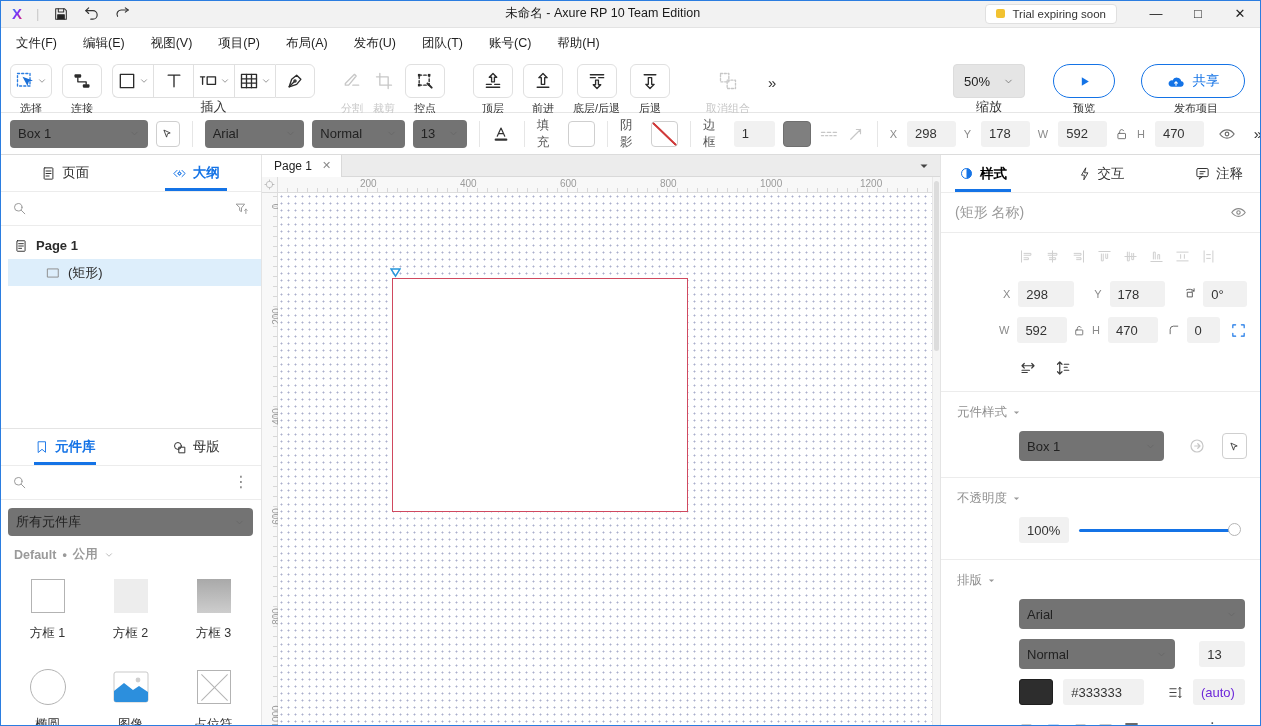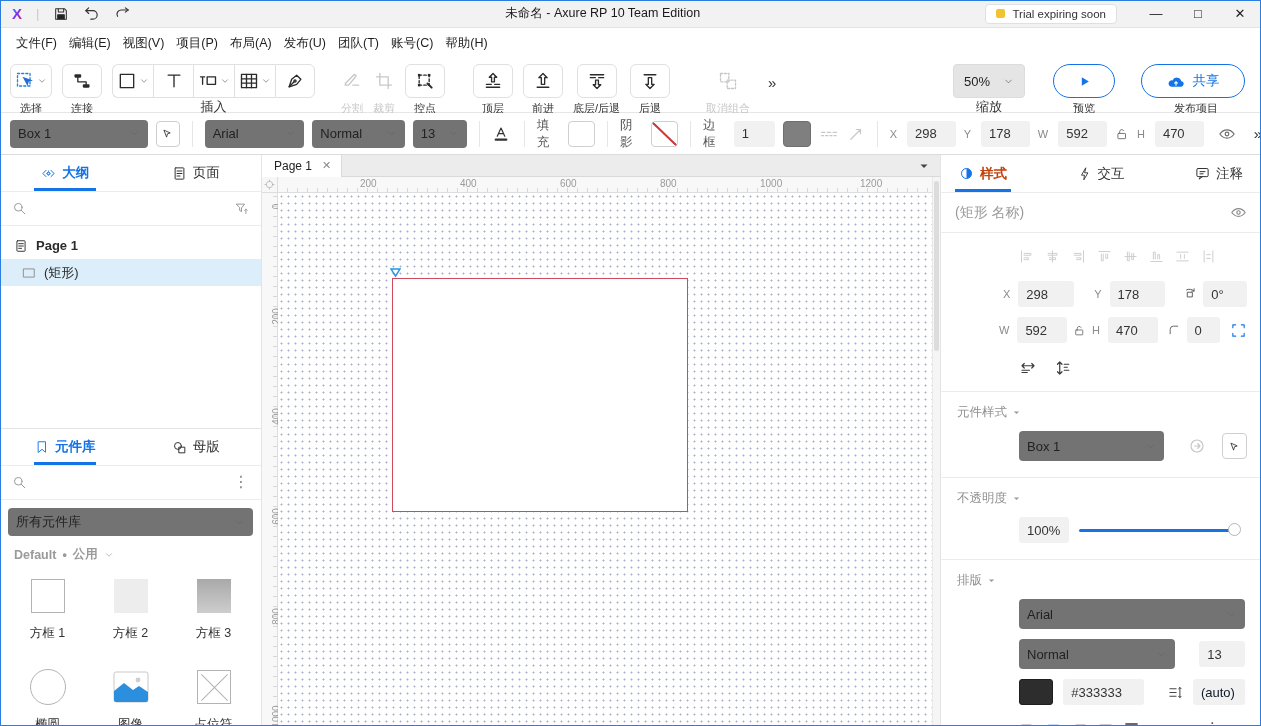--- a/index.html
+++ b/index.html
@@ -15,21 +15,21 @@
   .tb-left { display:flex; align-items:center; gap:14px; padding-left:12px; width:220px; }
   .logo-x { font-weight:bold; font-size:15px; background:linear-gradient(120deg,#1aa3e8,#7b2ff7,#e91e63); -webkit-background-clip:text; background-clip:text; color:transparent; }
   .tb-sep { color:#c9c9c9; }
   .tb-title { flex:1; text-align:center; font-size:12.5px; color:#1a1a1a; }
   .trial { display:flex; align-items:center; gap:7px; background:#fff; border:1px solid #e0e0e0; border-radius:4px; padding:3px 10px; font-size:11.5px; color:#333; margin-right:18px; }
   .trial-dot { width:9px; height:9px; border-radius:2px; background:#f2c230; }
   .winbtns { display:flex; }
   .winbtn { width:42px; height:27px; display:flex; align-items:center; justify-content:center; font-size:13px; color:#222; }
 
   
-  .menubar { position:absolute; left:0; top:28px; right:0; height:30px; background:#fff; display:flex; align-items:center; gap:12px; padding-left:16px; font-size:12.5px; }
+  .menubar { position:absolute; left:0; top:28px; right:0; height:30px; background:#fff; display:flex; align-items:center; gap:26px; padding-left:16px; font-size:12.5px; }
   .menu-item { color:#1f1f1f; cursor:default; }
 
   
   .toolbar { position:absolute; left:0; top:58px; right:0; height:55px; background:#fff; border-bottom:1px solid #e6e6e6; display:flex; align-items:flex-start; padding:6px 10px 0 10px; }
   .tool { display:flex; flex-direction:column; align-items:center; margin-right:10px; }
   .tool .cap { font-size:11px; color:#333; margin-top:3px; white-space:nowrap; }
   .tool.gray .cap { color:#c7c7c7; }
   .tbox { height:34px; min-width:40px; border:1px solid #e0e0e0; border-radius:6px; background:#fff; display:flex; align-items:center; justify-content:center; padding:0 4px; color:#2b2b2b; }
   .tbox .dd { margin-left:2px; }
   .nobox { height:34px; display:flex; align-items:center; justify-content:center; }
@@ -60,21 +60,21 @@
 
   
   .leftpanel { position:absolute; left:0; top:155px; width:262px; bottom:0; background:#fff; border-right:1px solid #e4e4e4; }
   .ltabs { height:37px; display:flex; align-items:center; border-bottom:1px solid #ececec; }
   .ltab { flex:1; display:flex; align-items:center; justify-content:center; gap:6px; font-size:13.5px; color:#333; height:100%; position:relative; }
   .ltab.active { color:#1473e6; font-weight:bold; }
   .ltab.active::after { content:""; position:absolute; bottom:0; left:50%; transform:translateX(-50%); width:62px; height:3px; background:#1473e6; }
   .searchrow { height:34px; display:flex; align-items:center; justify-content:space-between; padding:0 12px; border-bottom:1px solid #ececec; color:#9a9a9a; }
   .tree { padding-top:6px; }
   .trow { height:27px; display:flex; align-items:center; gap:8px; padding-left:14px; font-size:13px; color:#2b2b2b; }
-  .trow.child { padding-left:22px; }
+  .trow.child { padding-left:38px;margin-left:8px; }
   .trow.selected { background:#ddeefb; }
   .trow .bold { font-weight:bold; }
   .libwrap { position:absolute; left:0; top:273px; right:0; bottom:0; border-top:1px solid #e4e4e4; background:#fff; }
   .allsel { margin:8px 8px 0 8px; }
   .grp { display:flex; align-items:center; gap:6px; padding:10px 0 2px 14px; color:#9a9a9a; font-size:12.5px; font-weight:bold; }
   .wgrid { display:grid; grid-template-columns:repeat(3,1fr); row-gap:26px; padding:12px 6px 0 6px; }
   .wcell { display:flex; flex-direction:column; align-items:center; gap:10px; }
   .wlab { font-size:12.5px; color:#333; }
   .wicon { width:38px; height:38px; display:flex; align-items:center; justify-content:center; }
   .box1i { width:34px; height:34px; background:#fff; border:1px solid #b3b3b3; }
@@ -101,21 +101,21 @@
   .ccontent { position:absolute; left:16px; top:38px; right:8px; bottom:0; background-color:#fff; background-image:radial-gradient(#a9aecb 0.9px,transparent 1.1px); background-size:7px 7px; overflow:hidden; }
   .cshape { position:absolute; left:114px; top:85px; width:296px; height:234px; background:#fff; border:1px solid #d0495f; }
   .adaptmark { position:absolute; left:112px; top:73px; color:#2596db; }
   .vscroll { position:absolute; right:0; top:22px; width:8px; bottom:0; background:#f5f5f5; border-left:1px solid #e8e8e8; }
   .vthumb { position:absolute; left:1px; right:1px; top:4px; height:170px; background:#dcdcdc; border-radius:3px; }
 
   
   .rightpanel { position:absolute; right:0; top:155px; width:321px; bottom:0; background:#fff; border-left:1px solid #e4e4e4; }
   .rtabs { height:38px; display:flex; align-items:center; border-bottom:1px solid #ececec; padding:0 18px; justify-content:space-between; }
   .rtab { display:flex; align-items:center; gap:6px; font-size:13.5px; color:#333; height:100%; position:relative; }
-  .rtab.active { color:#c2410c; font-weight:bold;font-family:Liberation Serif, serif; }
+  .rtab.active { color:#000000; font-weight:bold;font-family:Liberation Serif, serif; }
   .rtab.active::after { content:""; position:absolute; bottom:0; left:-4px; right:-4px; height:3px; background:#1473e6; }
   .namerow { height:40px; display:flex; align-items:center; justify-content:space-between; padding:0 14px; border-bottom:1px solid #ececec; }
   .nameph { color:#9a9a9a; font-size:14px; }
   .alignrow { height:46px; display:flex; align-items:center; gap:11px; padding-left:78px; color:#cfcfcf; }
   .dimgrid { padding:2px 14px 10px 14px; }
   .dimrow { display:flex; align-items:center; gap:6px; margin-bottom:10px; }
   .dimrow .fld { width:62px; }
   .fitrow { display:flex; gap:16px; padding:2px 0 14px 78px; color:#3a3a3a; }
   .sectdiv { height:1px; background:#ececec; }
   .secthead { display:flex; align-items:center; gap:5px; color:#8f8f8f; font-size:12.5px; padding:12px 0 0 16px; }
@@ -429,35 +429,35 @@
       <svg class="ic" width="18" height="18" viewBox="0 0 24 24">
         <path d="M2.5 12S6.5 6.5 12 6.5 21.5 12 21.5 12 17.5 17.5 12 17.5 2.5 12 2.5 12z"></path>
         <circle cx="12" cy="12" r="2.4"></circle>
       </svg>
     </span>
   <span class="more-btn" style="margin:0 0 0 10px;">»</span>
 </div>
 
 <div class="leftpanel">
   <div class="ltabs">
+    <div class="ltab">
+      <svg class="ic" width="15" height="15" viewBox="0 0 24 24">
+          <rect x="5" y="3" width="14" height="18" rx="1"></rect>
+          <path d="M8 8h8M8 12h8M8 16h5"></path>
+        </svg>
+      <span>页面</span>
+    </div>
     <div class="ltab active">
       <svg class="ic" width="15" height="15" viewBox="0 0 24 24" style="color:#1473e6;">
           <path d="M8 7l-5 5 5 5"></path>
           <path d="M16 7l5 5-5 5"></path>
           <path d="M12 8l0 0"></path>
           <rect x="10" y="10" width="4" height="4" transform="rotate(45 12 12)"></rect>
         </svg>
       <span>大纲</span>
-    </div>
-    <div class="ltab">
-      <svg class="ic" width="15" height="15" viewBox="0 0 24 24">
-          <rect x="5" y="3" width="14" height="18" rx="1"></rect>
-          <path d="M8 8h8M8 12h8M8 16h5"></path>
-        </svg>
-      <span>页面</span>
     </div>
   </div>
   <div class="searchrow">
     <svg class="ic" width="15" height="15" viewBox="0 0 24 24">
         <circle cx="10" cy="10" r="6"></circle>
         <path d="M15 15l5.5 5.5"></path>
       </svg>
     <svg class="ic" width="15" height="15" viewBox="0 0 24 24">
         <path d="M4 5h13l-5 6v6l-3-1.8V11z"></path>
         <path d="M19 13v7M17 15l2-2 2 2"></path>
@@ -785,21 +785,21 @@
       <div class="fld" style="width:46px;margin-left:14px;">13</div>
     </div>
     <div class="typorow">
       <div class="colorswatch"></div>
       <div class="fld" style="width:84px;">#333333</div>
       <span style="color:#444;margin-left:14px;">
           <svg class="ic" width="15" height="15" viewBox="0 0 24 24">
             <path d="M3 6h10M3 12h10M3 18h10M19 4v16M17 6l2-2 2 2M17 18l2 2 2-2"></path>
           </svg>
         </span>
-      <div class="fld" style="width:54px;color:#0f172a;">(auto)</div>
+      <div class="fld" style="width:54px;color:#6d28d9;">(auto)</div>
     </div>
     <div class="alignicons">
       <svg class="ic" width="17" height="17" viewBox="0 0 24 24">
           <path d="M4 9h13M4 14h8" stroke-width="2"></path>
         </svg>
       <svg class="ic blueic" width="17" height="17" viewBox="0 0 24 24">
           <path d="M5 9h14M8 14h8" stroke-width="2"></path>
         </svg>
       <svg class="ic" width="17" height="17" viewBox="0 0 24 24">
           <path d="M7 9h13M12 14h8" stroke-width="2"></path>

